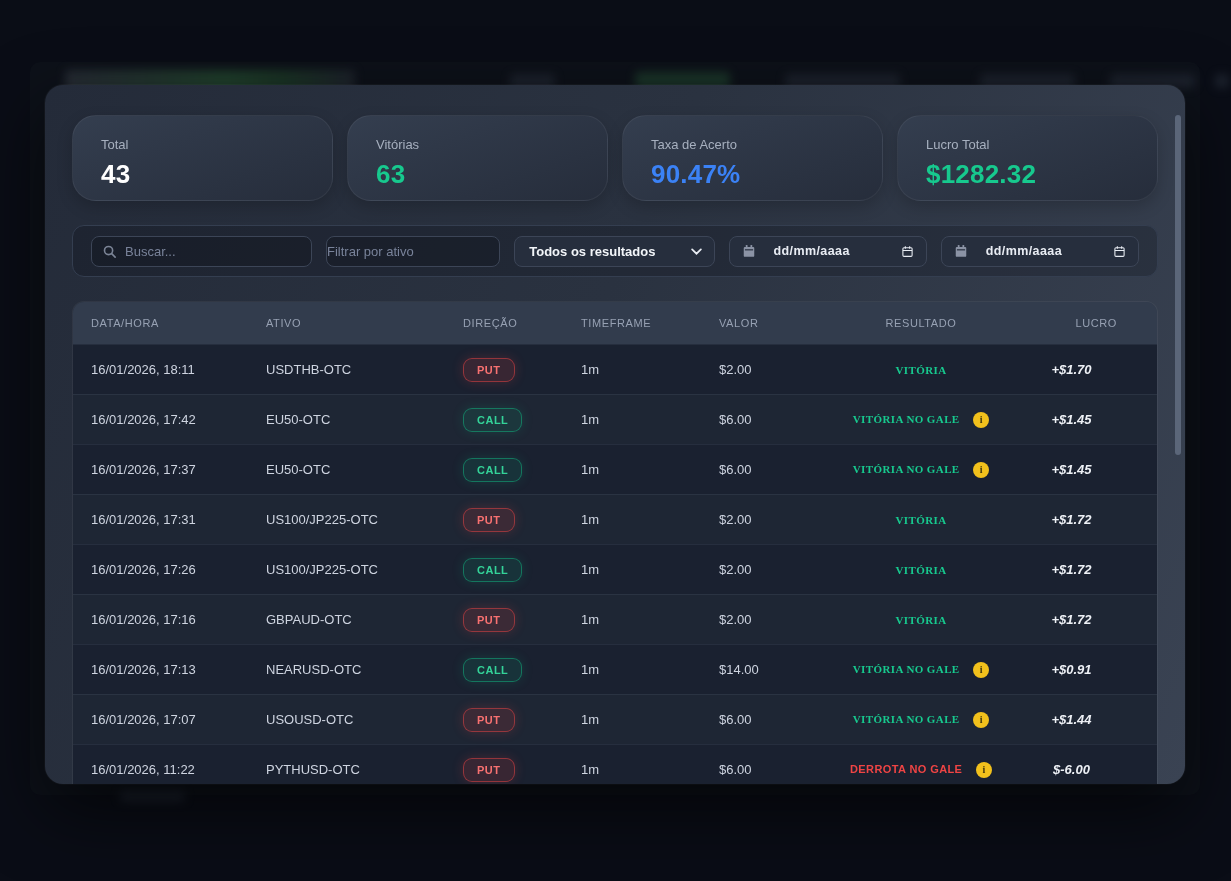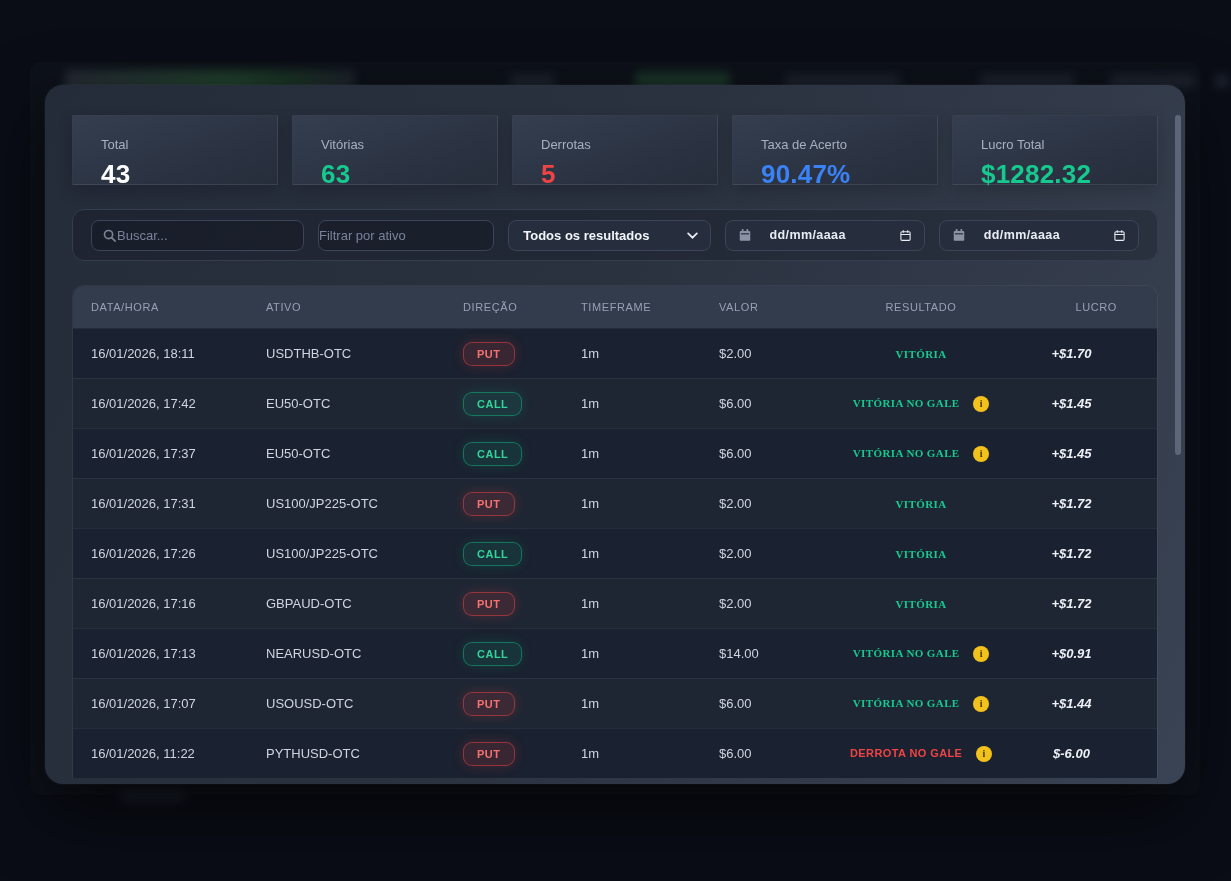--- a/index.html
+++ b/index.html
@@ -36,21 +36,21 @@
     overflow:hidden;
   }
   .scroll-thumb {
     position:absolute; right:4px; top:30px; width:6px; height:340px;
     background:#5b6679; border-radius:3px;
   }
 
   
   .stats { display:flex; gap:14px; }
   .card {
-    flex:1; height:70px; border-radius:1px; padding:21px 28px;
+    flex:1; height:86px; border-radius:24px; padding:21px 28px;
     background:linear-gradient(160deg,#343e4f 0%,#2a3241 70%,#262d3b 100%);
     border:1px solid rgba(255,255,255,.06);
     box-shadow:0 6px 16px rgba(0,0,0,.18);
   }
   .card-label { font-size:13px; color:#a7b0bf; margin-bottom:7px; }
   .card-value { font-size:26px; font-weight:bold; letter-spacing:.2px; }
   .v-white { color:#ffffff; }
   .v-green { color:#17c98e; }
   .v-red   { color:#ef4444; }
   .v-blue  { color:#3b82f6; }
@@ -59,21 +59,21 @@
   .filterbar {
     margin-top:24px; height:52px; border-radius:12px;
     border:1px solid #343e50; background:rgba(13,18,28,.28);
     display:flex; align-items:center; gap:14px; padding:0 18px;
   }
   .f-item {
     flex:1; height:31px; border-radius:8px;
     border:1px solid #3c4557; background:rgba(10,14,22,.28);
     display:flex; align-items:center; color:#dde2ea; font-size:13px;
   }
-  .search-box { padding:0 10px; gap:0; }
+  .search-box { padding:0 10px; gap:8px; }
   .search-box input {
     flex:1; background:transparent; border:none; outline:none;
     color:#dde2ea; font-size:13px; font-family:"Liberation Sans",sans-serif;
   }
   .search-box input::placeholder, .asset-box input::placeholder { color:#79839a; }
   .asset-box input {
     width:100%; background:transparent; border:none; outline:none; 
     color:#dde2ea; font-size:13px; font-family:"Liberation Sans",sans-serif;
   }
   .select-box {
@@ -149,24 +149,20 @@
   <div class="stats">
     <div class="card">
       <div class="card-label">Total</div>
       <div class="card-value v-white">43</div>
     </div>
     <div class="card">
       <div class="card-label">Vitórias</div>
       <div class="card-value v-green">63</div>
     </div>
     <div class="card">
-      <div class="card-label">Derrotas</div>
-      <div class="card-value v-red">5</div>
-    </div>
-    <div class="card">
       <div class="card-label">Taxa de Acerto</div>
       <div class="card-value v-blue">90.47%</div>
     </div>
     <div class="card">
       <div class="card-label">Lucro Total</div>
       <div class="card-value v-green">$1282.32</div>
     </div>
   </div>
 
   <div class="filterbar">

